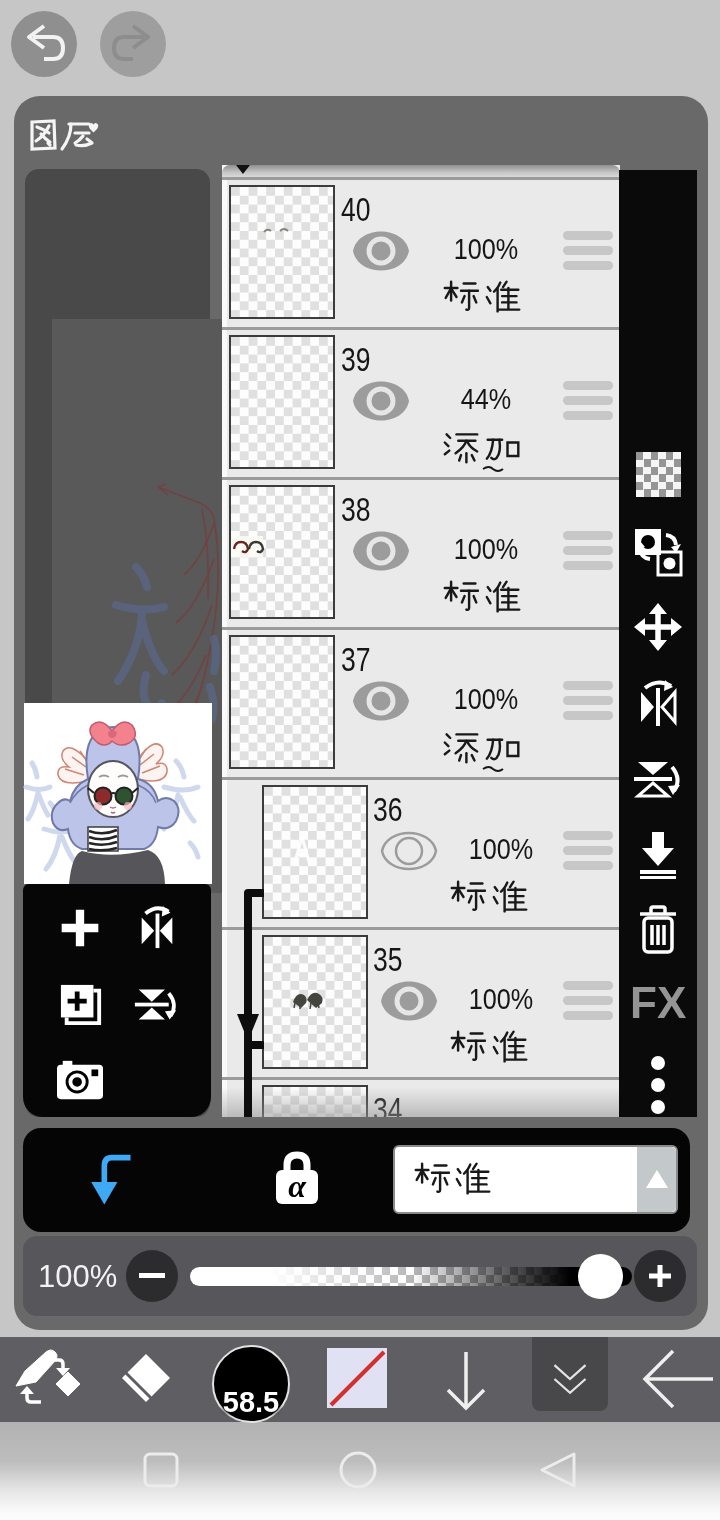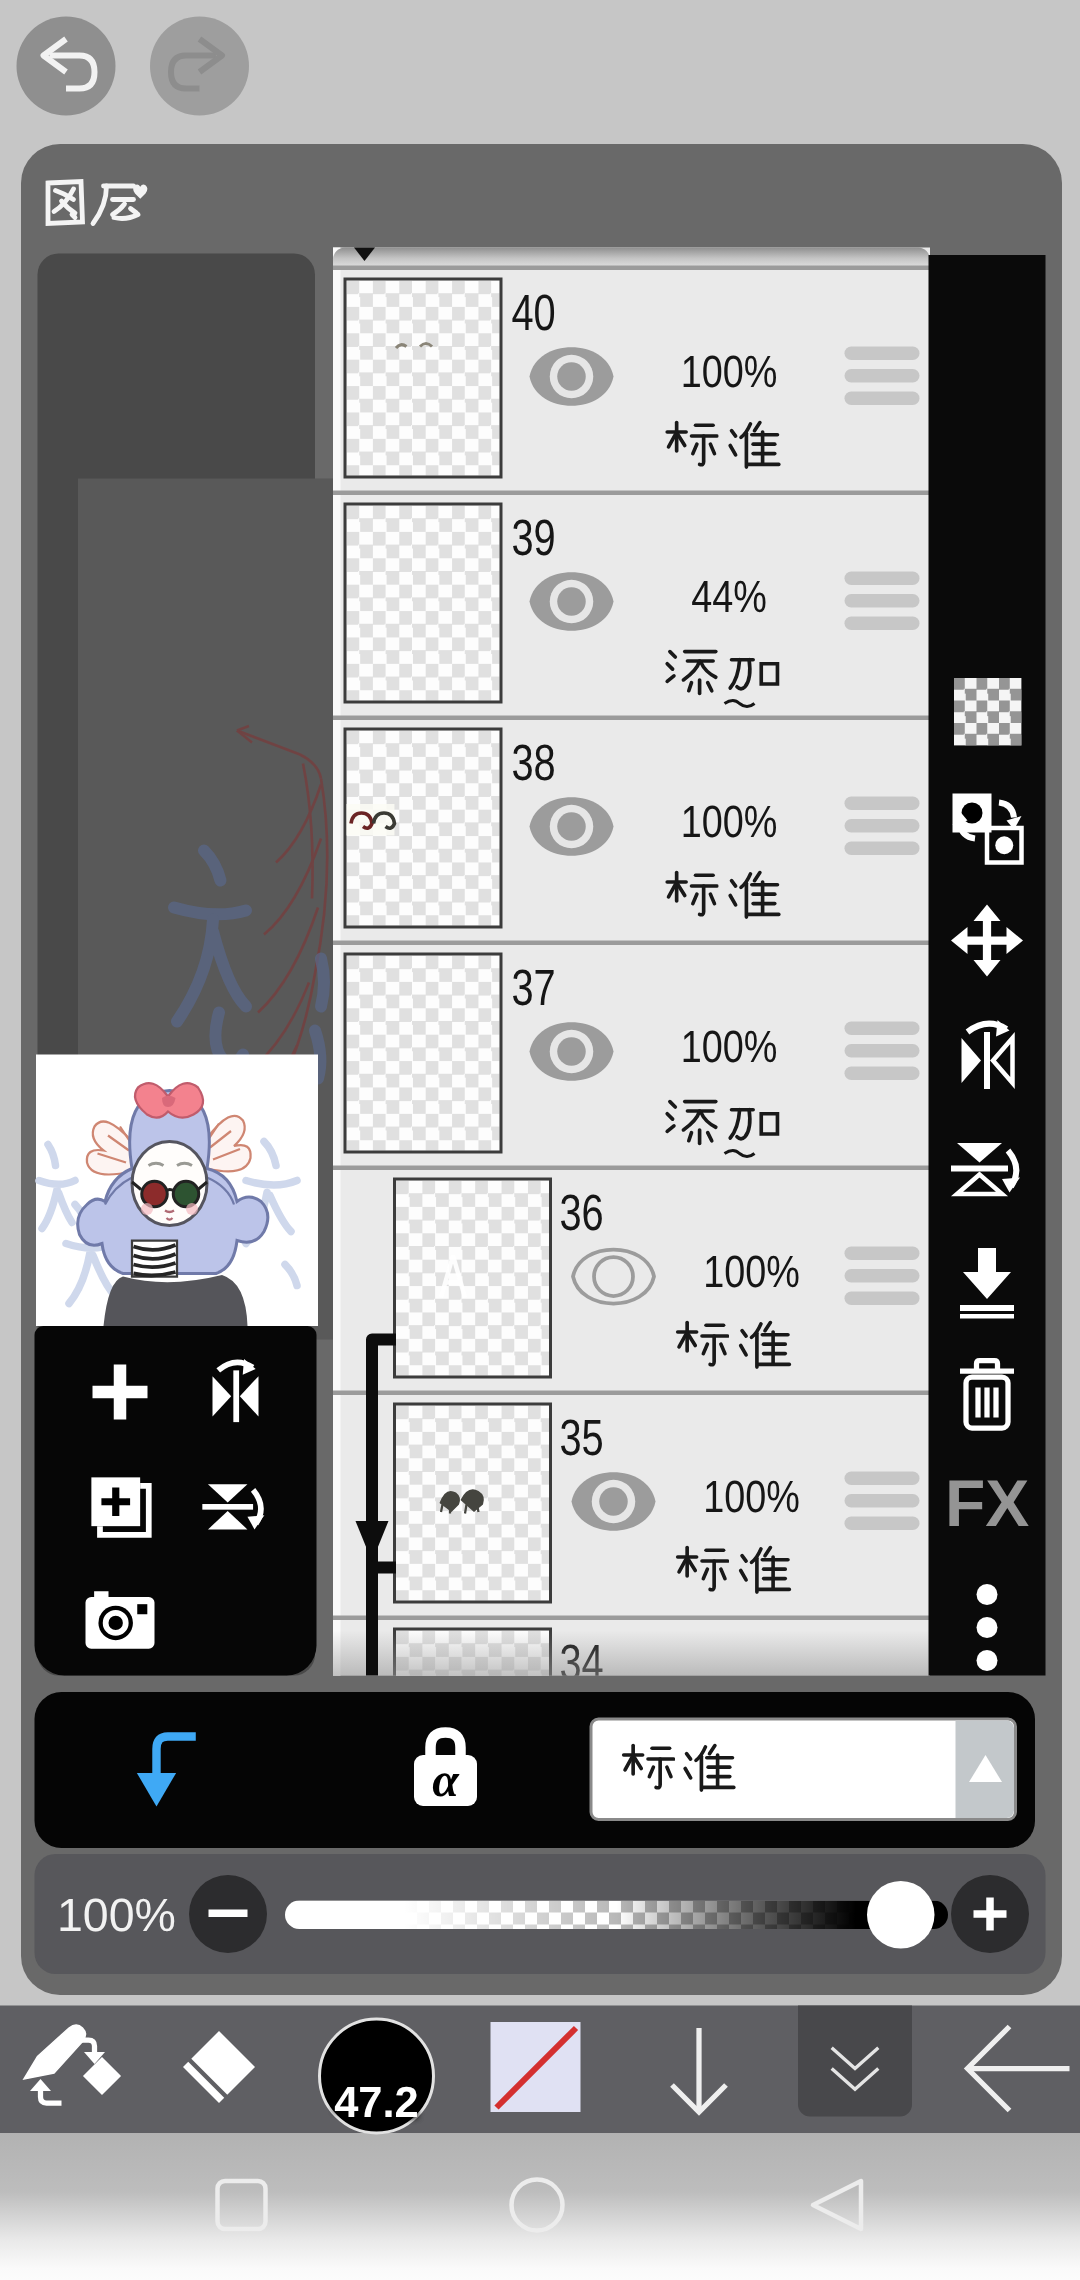--- a/index.html
+++ b/index.html
@@ -501,21 +501,21 @@
   </g>
 </svg>
 
 <svg class="abs" style="left:112px;top:1348px" width="60" height="60" viewBox="0 0 60 60">
   <path d="M34,6 L58,30 L34,54 L10,30 Z" fill="#fff"></path>
   <path d="M14,25 L39,50" stroke="#5f5f63" stroke-width="3"></path>
 </svg>
 
 <div class="abs" style="left:212px;top:1345px;width:78px;height:78px;border-radius:50%;background:#000;border:2px solid #e2e2e2;box-sizing:border-box;z-index:6;"></div>
 
-<div class="abs" style="left:212px;top:1386px;width:78px;text-align:center;font-size:29px;font-weight:bold;color:#fff;text-shadow:0 0 4px #000,0 0 4px #000;z-index:7;">47.2</div>
+<div class="abs" style="left:212px;top:1386px;width:78px;text-align:center;font-size:29px;font-weight:bold;color:#fff;text-shadow:0 0 4px #000,0 0 4px #000;z-index:7;">58.5</div>
 
 <div class="abs" style="left:327px;top:1348px;width:60px;height:60px;background:#e0e1f3;"></div>
 <svg class="abs" style="left:327px;top:1348px" width="60" height="60" viewBox="0 0 60 60">
   <path d="M4,57 L57,4" stroke="#d42f2f" stroke-width="4"></path>
 </svg>
 
 <svg class="abs" style="left:440px;top:1348px" width="52" height="64" viewBox="0 0 52 64">
   <g fill="none" stroke="#efefef" stroke-width="3.5">
     <path d="M26,4 V58"></path>
       <path d="M8,42 L26,60 L44,42"></path>

